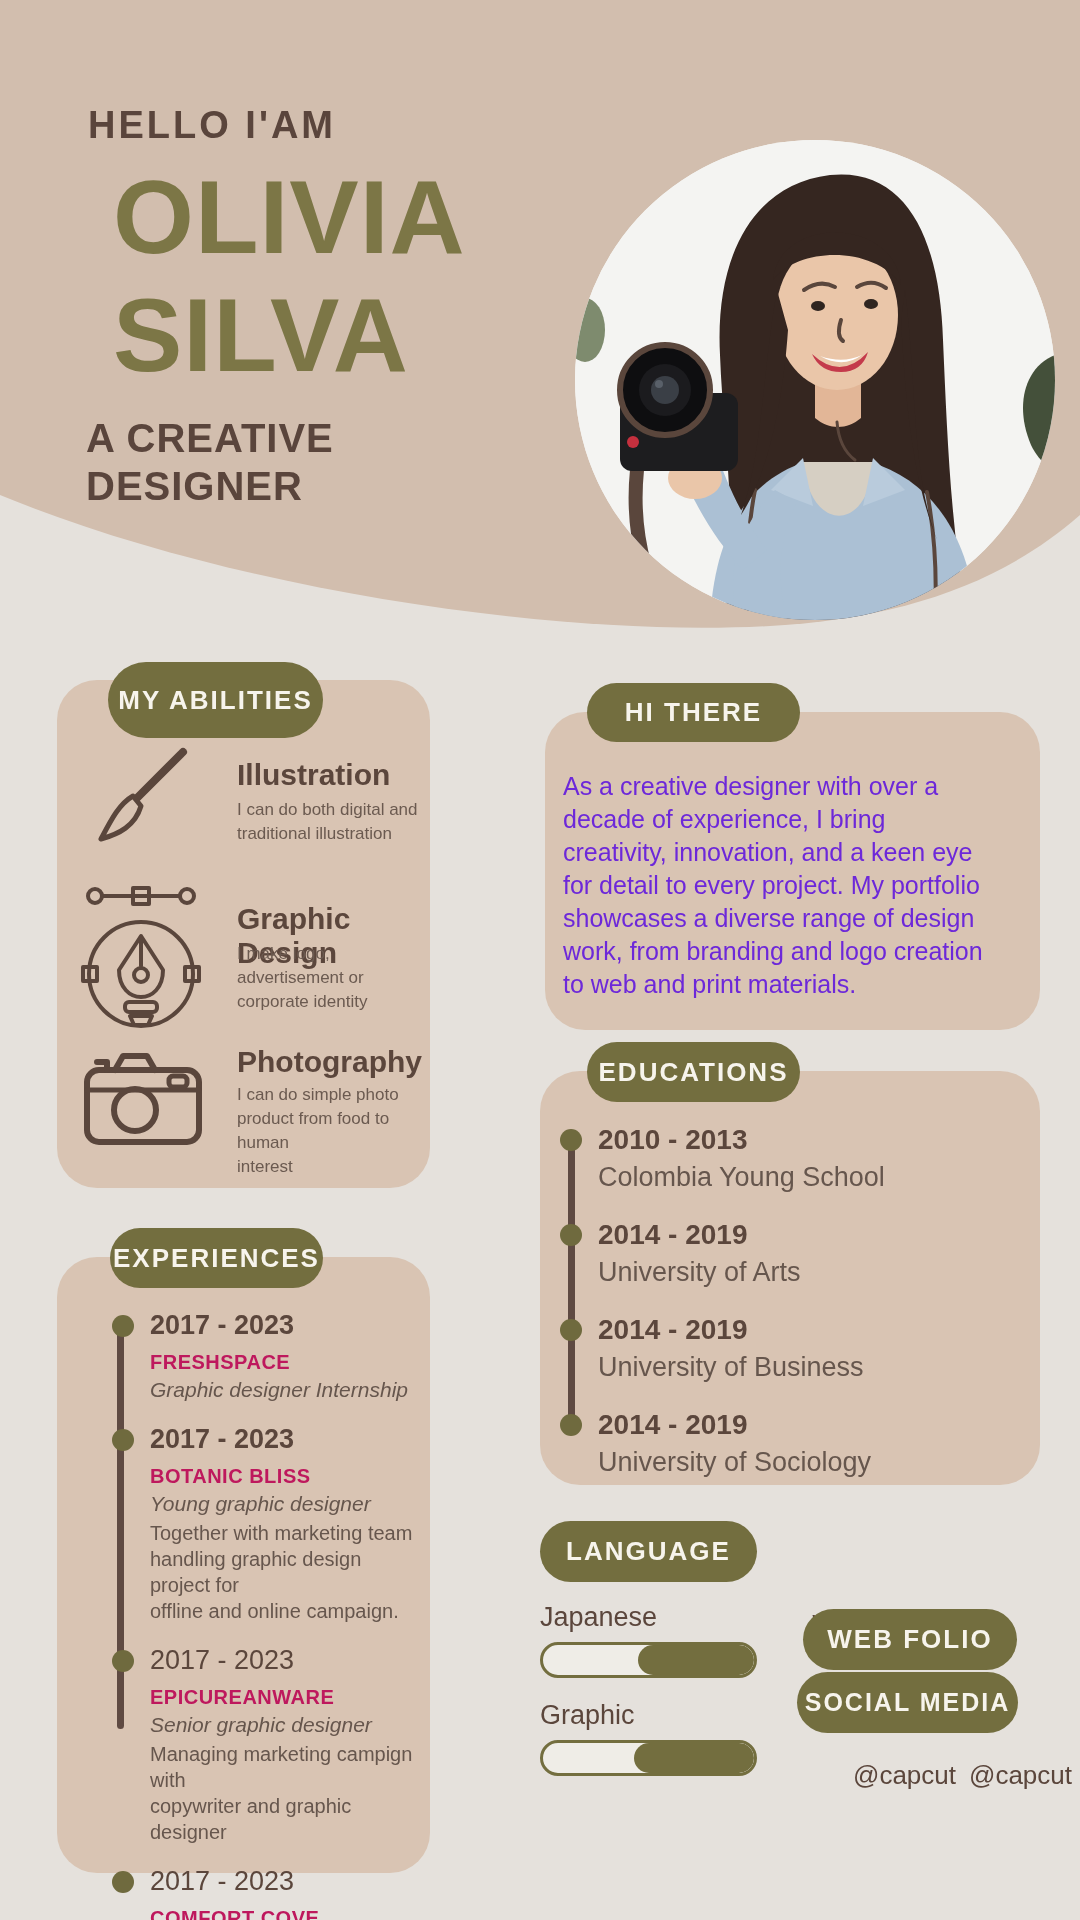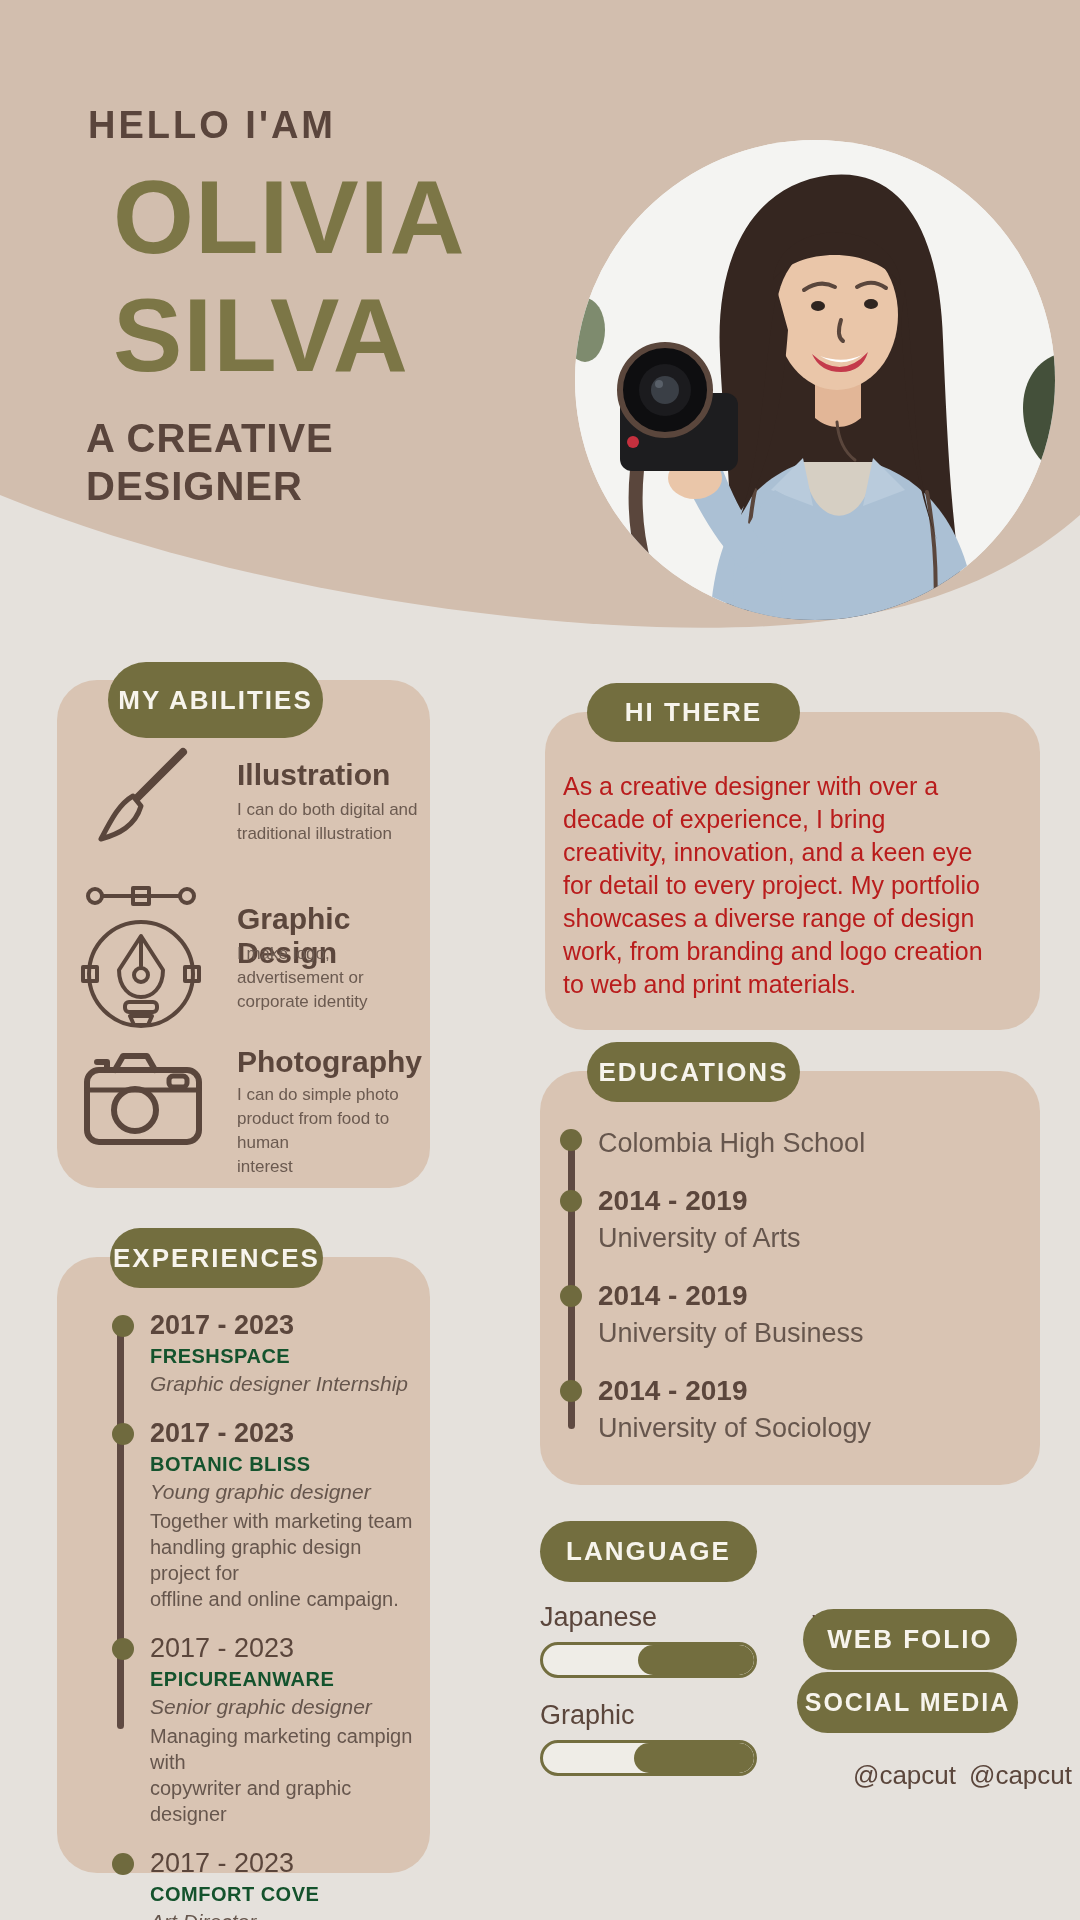--- a/index.html
+++ b/index.html
@@ -58,39 +58,39 @@
   .prewrap{white-space:pre-line;}
 
   
   .ability-icon{position:absolute;}
   .ability-title{position:absolute;left:180px;font-size:30px;font-weight:700;color:#5b463c;}
   .ability-desc{position:absolute;left:180px;width:185px;font-size:17px;line-height:24px;color:#6b5a50;}
 
   
   .about-text{
     position:absolute;left:563px;top:770px;width:480px;z-index:2;
-    font-size:25px;line-height:33px;color:#b91c1c;
+    font-size:25px;line-height:33px;color:#6d28d9;
   }
 
   
   .tl-line{position:absolute;background:#5f4a42;width:7px;border-radius:4px;}
   .dot{
     position:absolute;left:-38px;top:6px;width:22px;height:22px;border-radius:50%;
     background:#6f6a3e;
   }
 
   .edu-list{position:absolute;left:58px;top:52px;display:flex;flex-direction:column;gap:24px;}
   .edu-item{position:relative;}
   .edu-years{font-size:28px;font-weight:700;color:#5b463c;line-height:34px;}
   .edu-school{font-size:27px;color:#66564d;line-height:33px;margin-top:4px;}
 
   .exp-list{position:absolute;left:93px;top:52px;display:flex;flex-direction:column;gap:20px;width:270px;}
   .exp-item{position:relative;}
   .exp-years{font-size:27px;font-weight:700;color:#5b463c;line-height:32px;}
-  .exp-company{font-size:20px;font-weight:700;letter-spacing:0.5px;color:#14532d;line-height:27px;margin-top:2px;}
+  .exp-company{font-size:20px;font-weight:700;letter-spacing:0.5px;color:#be185d;line-height:27px;margin-top:8px;}
   .exp-role{font-size:21px;font-style:italic;color:#66564d;line-height:27px;}
   .exp-desc{font-size:20px;color:#66564d;line-height:26px;margin-top:3px;}
   .exp-desc:empty{display:none;}
 
   
   .lang-list{position:absolute;left:540px;top:1601px;display:flex;flex-direction:column;gap:21px;z-index:2;}
   .lang-label{font-size:27px;color:#5b463c;line-height:33px;margin-bottom:8px;}
   .lang-bar{
     position:relative;width:217px;height:36px;box-sizing:border-box;
     border:3px solid #736e3f;border-radius:999px;background:#efede7;overflow:hidden;
@@ -228,21 +228,22 @@
 showcases a diverse range of design
 work, from branding and logo creation
  to web and print materials.</div>
 
   <div class="card card-education">
     <div class="tl-line" style="left:28px;top:70px;height:288px;"></div>
     <div class="edu-list">
 
         <div class="edu-item">
           <span class="dot"></span>
-          <div class="edu-school">Colombia High School</div>
+          <div class="edu-years">2010 - 2013</div>
+          <div class="edu-school">Colombia Young School</div>
         </div>
 
         <div class="edu-item">
           <span class="dot"></span>
           <div class="edu-years">2014 - 2019</div>
           <div class="edu-school">University of Arts</div>
         </div>
 
         <div class="edu-item">
           <span class="dot"></span>

